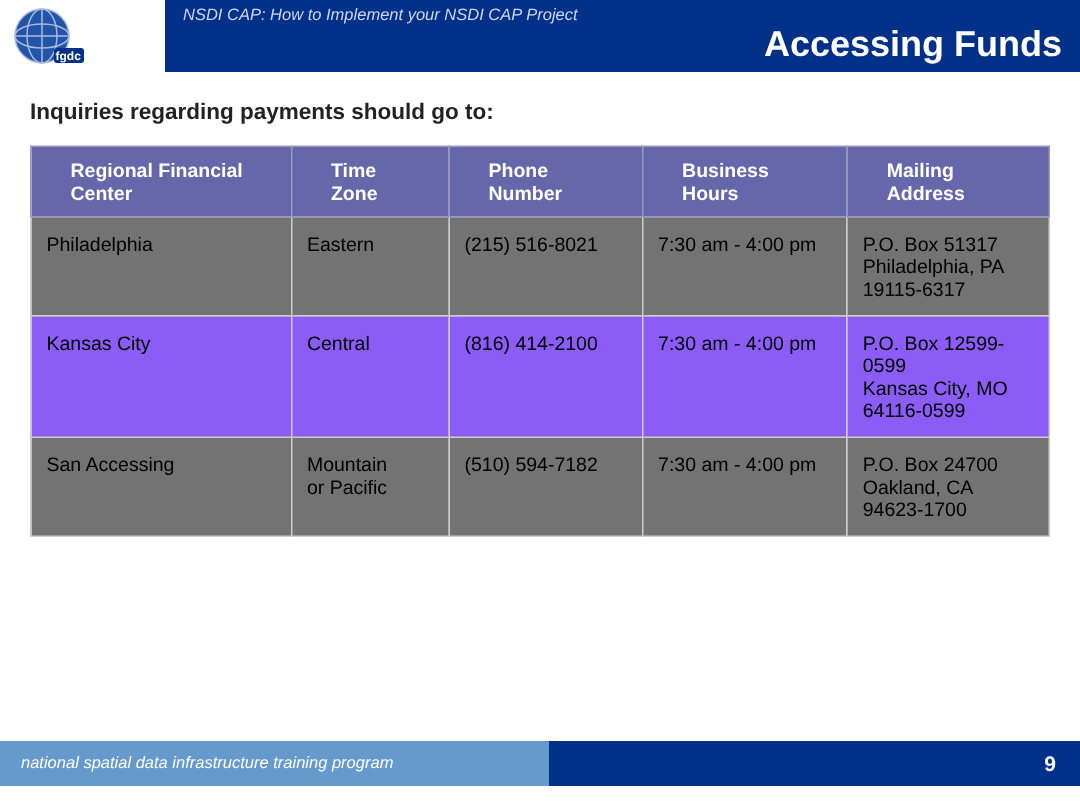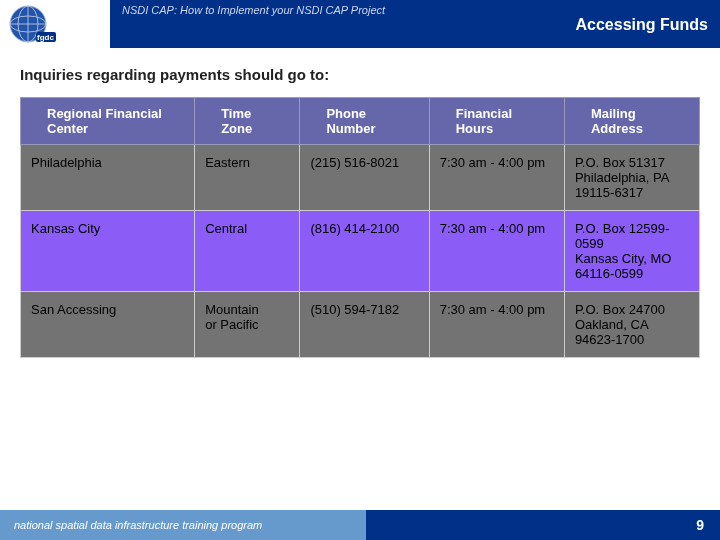--- a/index.html
+++ b/index.html
@@ -37,21 +37,21 @@
       justify-content: flex-start;
       padding: 4px 12px;
     }
     .header-subtitle {
       color: #ccd6f0;
       font-size: 11px;
       font-style: italic;
     }
     .header-main-title {
       color: #fff;
-      font-size: 16px;
+      font-size: 24px;
       font-weight: bold;
       text-align: right;
     }
 
     
     .page-content {
       padding: 18px 20px 10px 20px;
     }
 
     .page-heading {
@@ -83,21 +83,21 @@
     .row-even td {
       background: #737373;
     }
     .row-odd td {
       background: #8b5cf6;
     }
 
     
     .footer {
       position: absolute;
-      bottom: 0;
+      bottom: 16px;
       left: 0;
       right: 0;
       display: flex;
       align-items: center;
       height: 30px;
     }
     .footer-left {
       background: #6699cc;
       padding: 0 14px;
       height: 100%;
@@ -150,21 +150,21 @@
 
 <div class="page-content">
   <div class="page-heading">Inquiries regarding payments should go to:</div>
 
   <table class="info-table">
     <thead>
       <tr>
         <th>Regional Financial Center</th>
         <th>Time Zone</th>
         <th>Phone Number</th>
-        <th>Financial Hours</th>
+        <th>Business Hours</th>
         <th>Mailing Address</th>
       </tr>
     </thead>
     <tbody id="table-body">
     <tr class="row-even">
           <td>Philadelphia</td>
           <td>Eastern</td>
           <td>(215) 516-8021</td>
           <td>7:30 am - 4:00 pm</td>
           <td>P.O. Box 51317<br>Philadelphia, PA<br>19115-6317</td>

